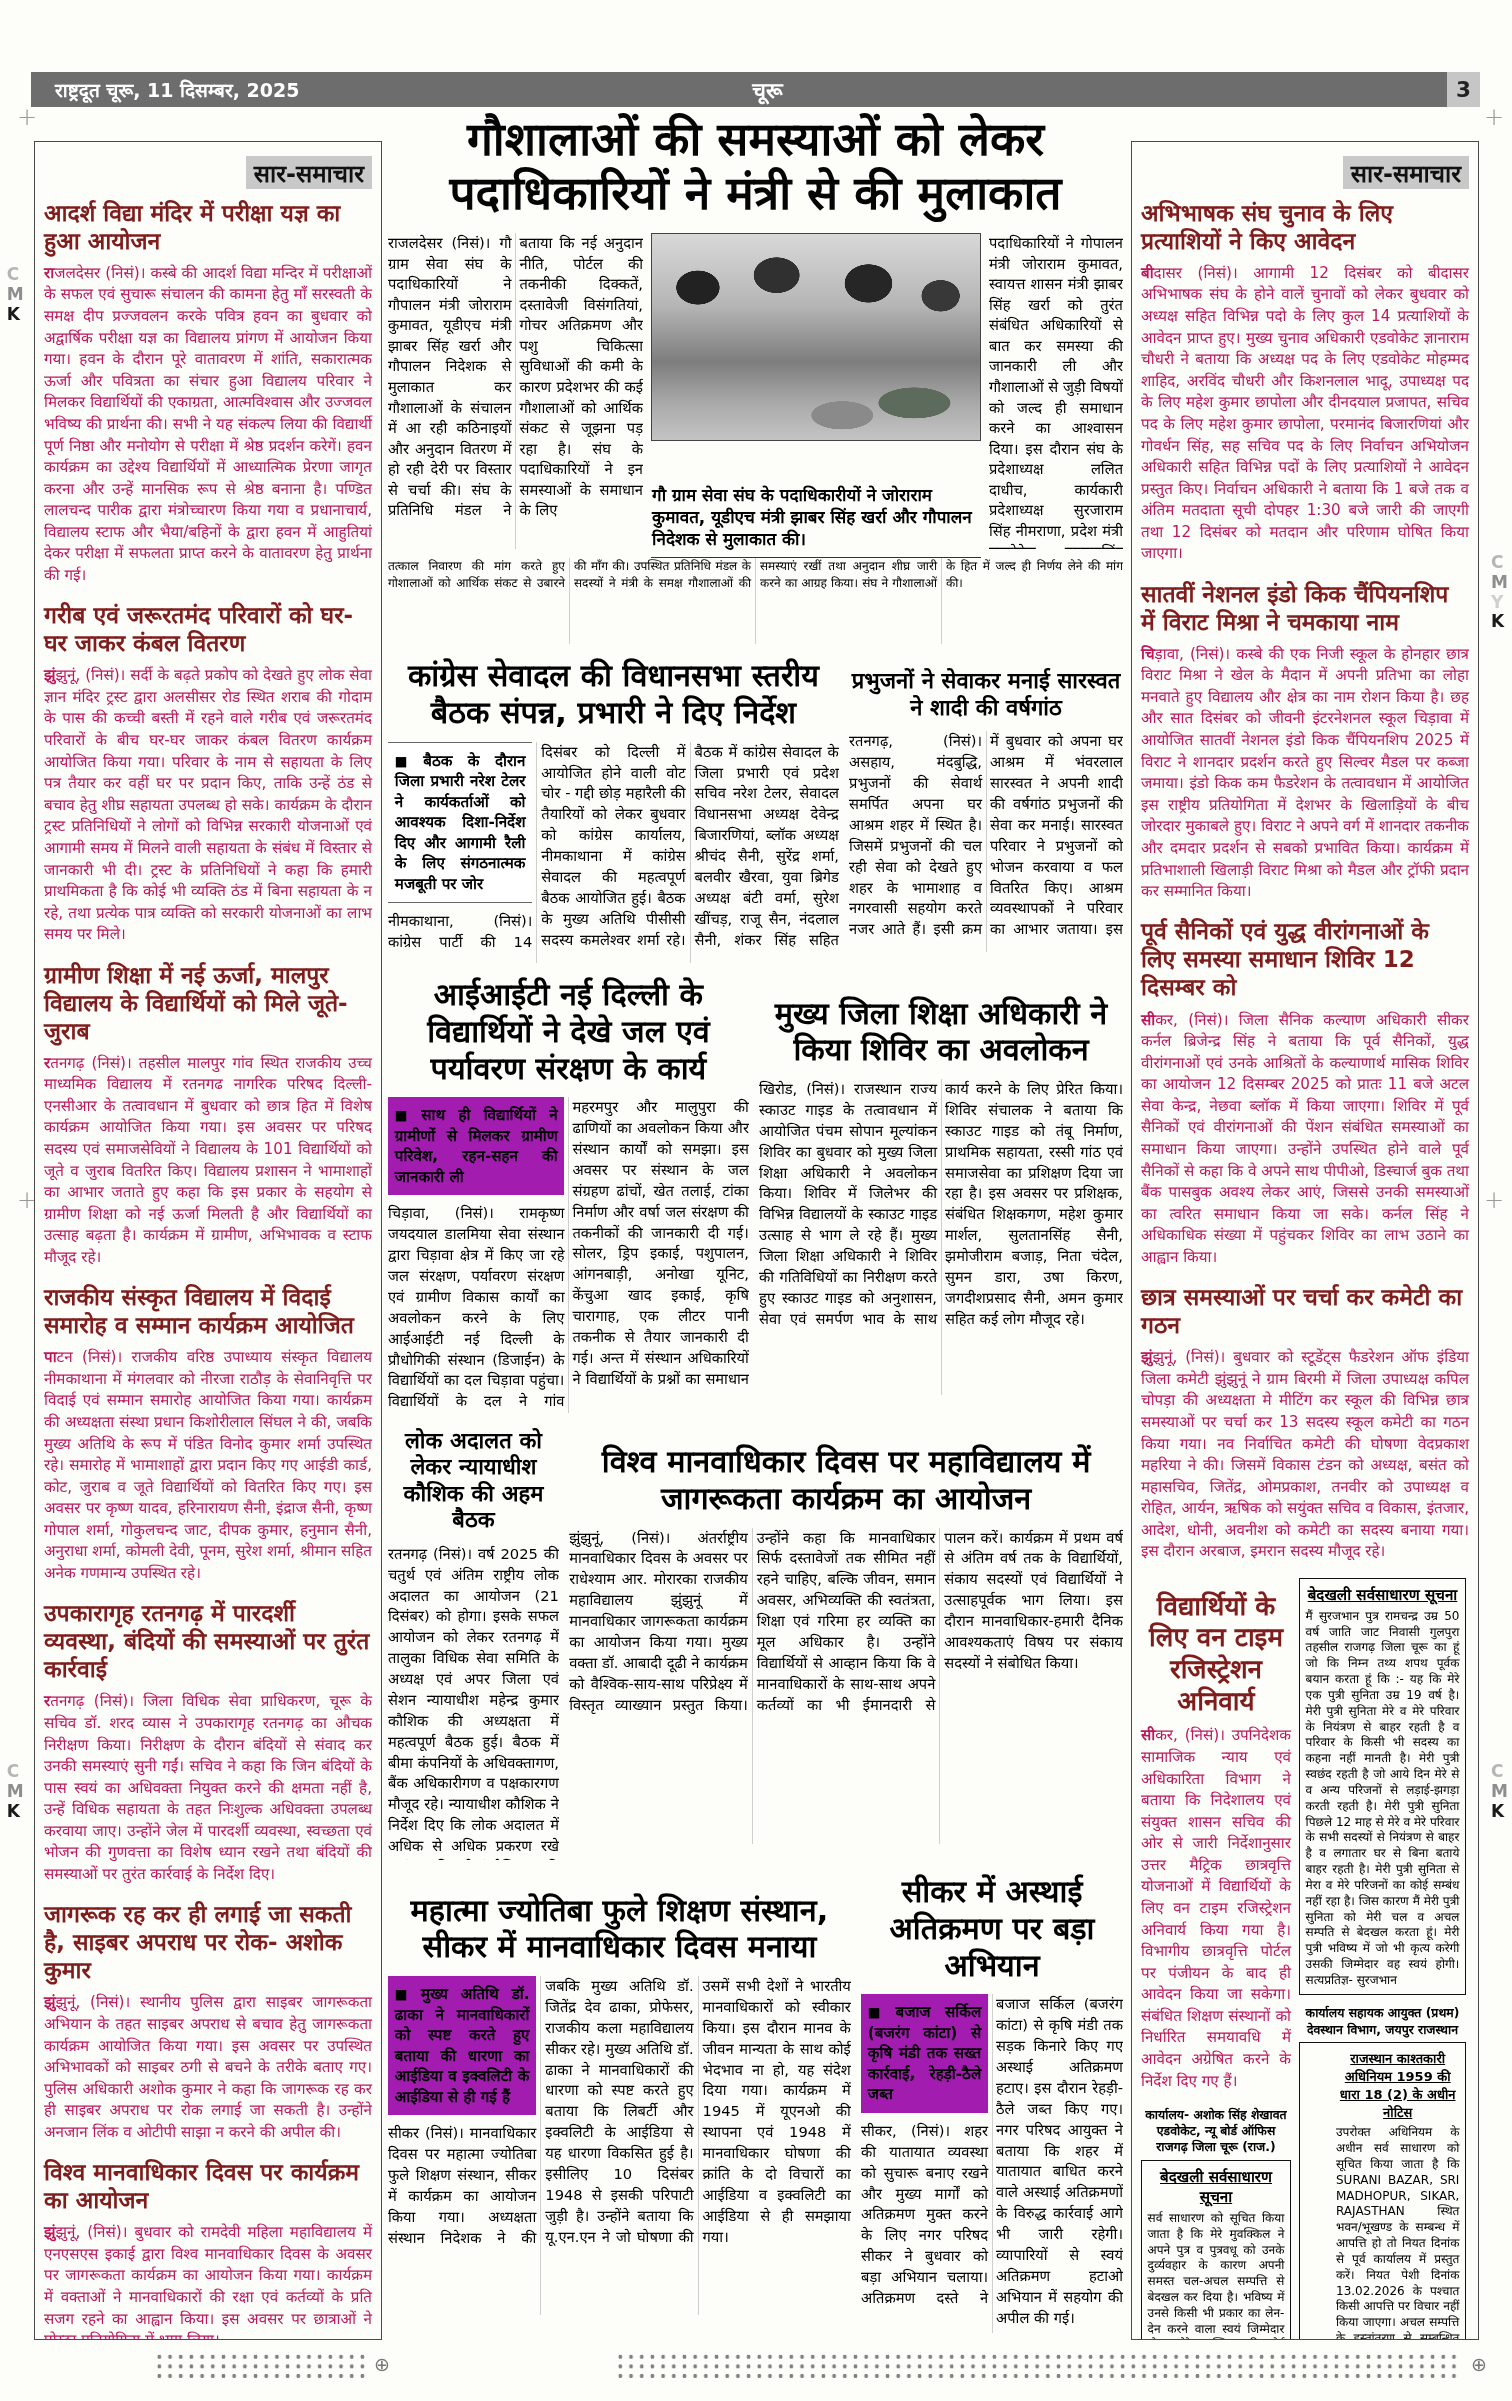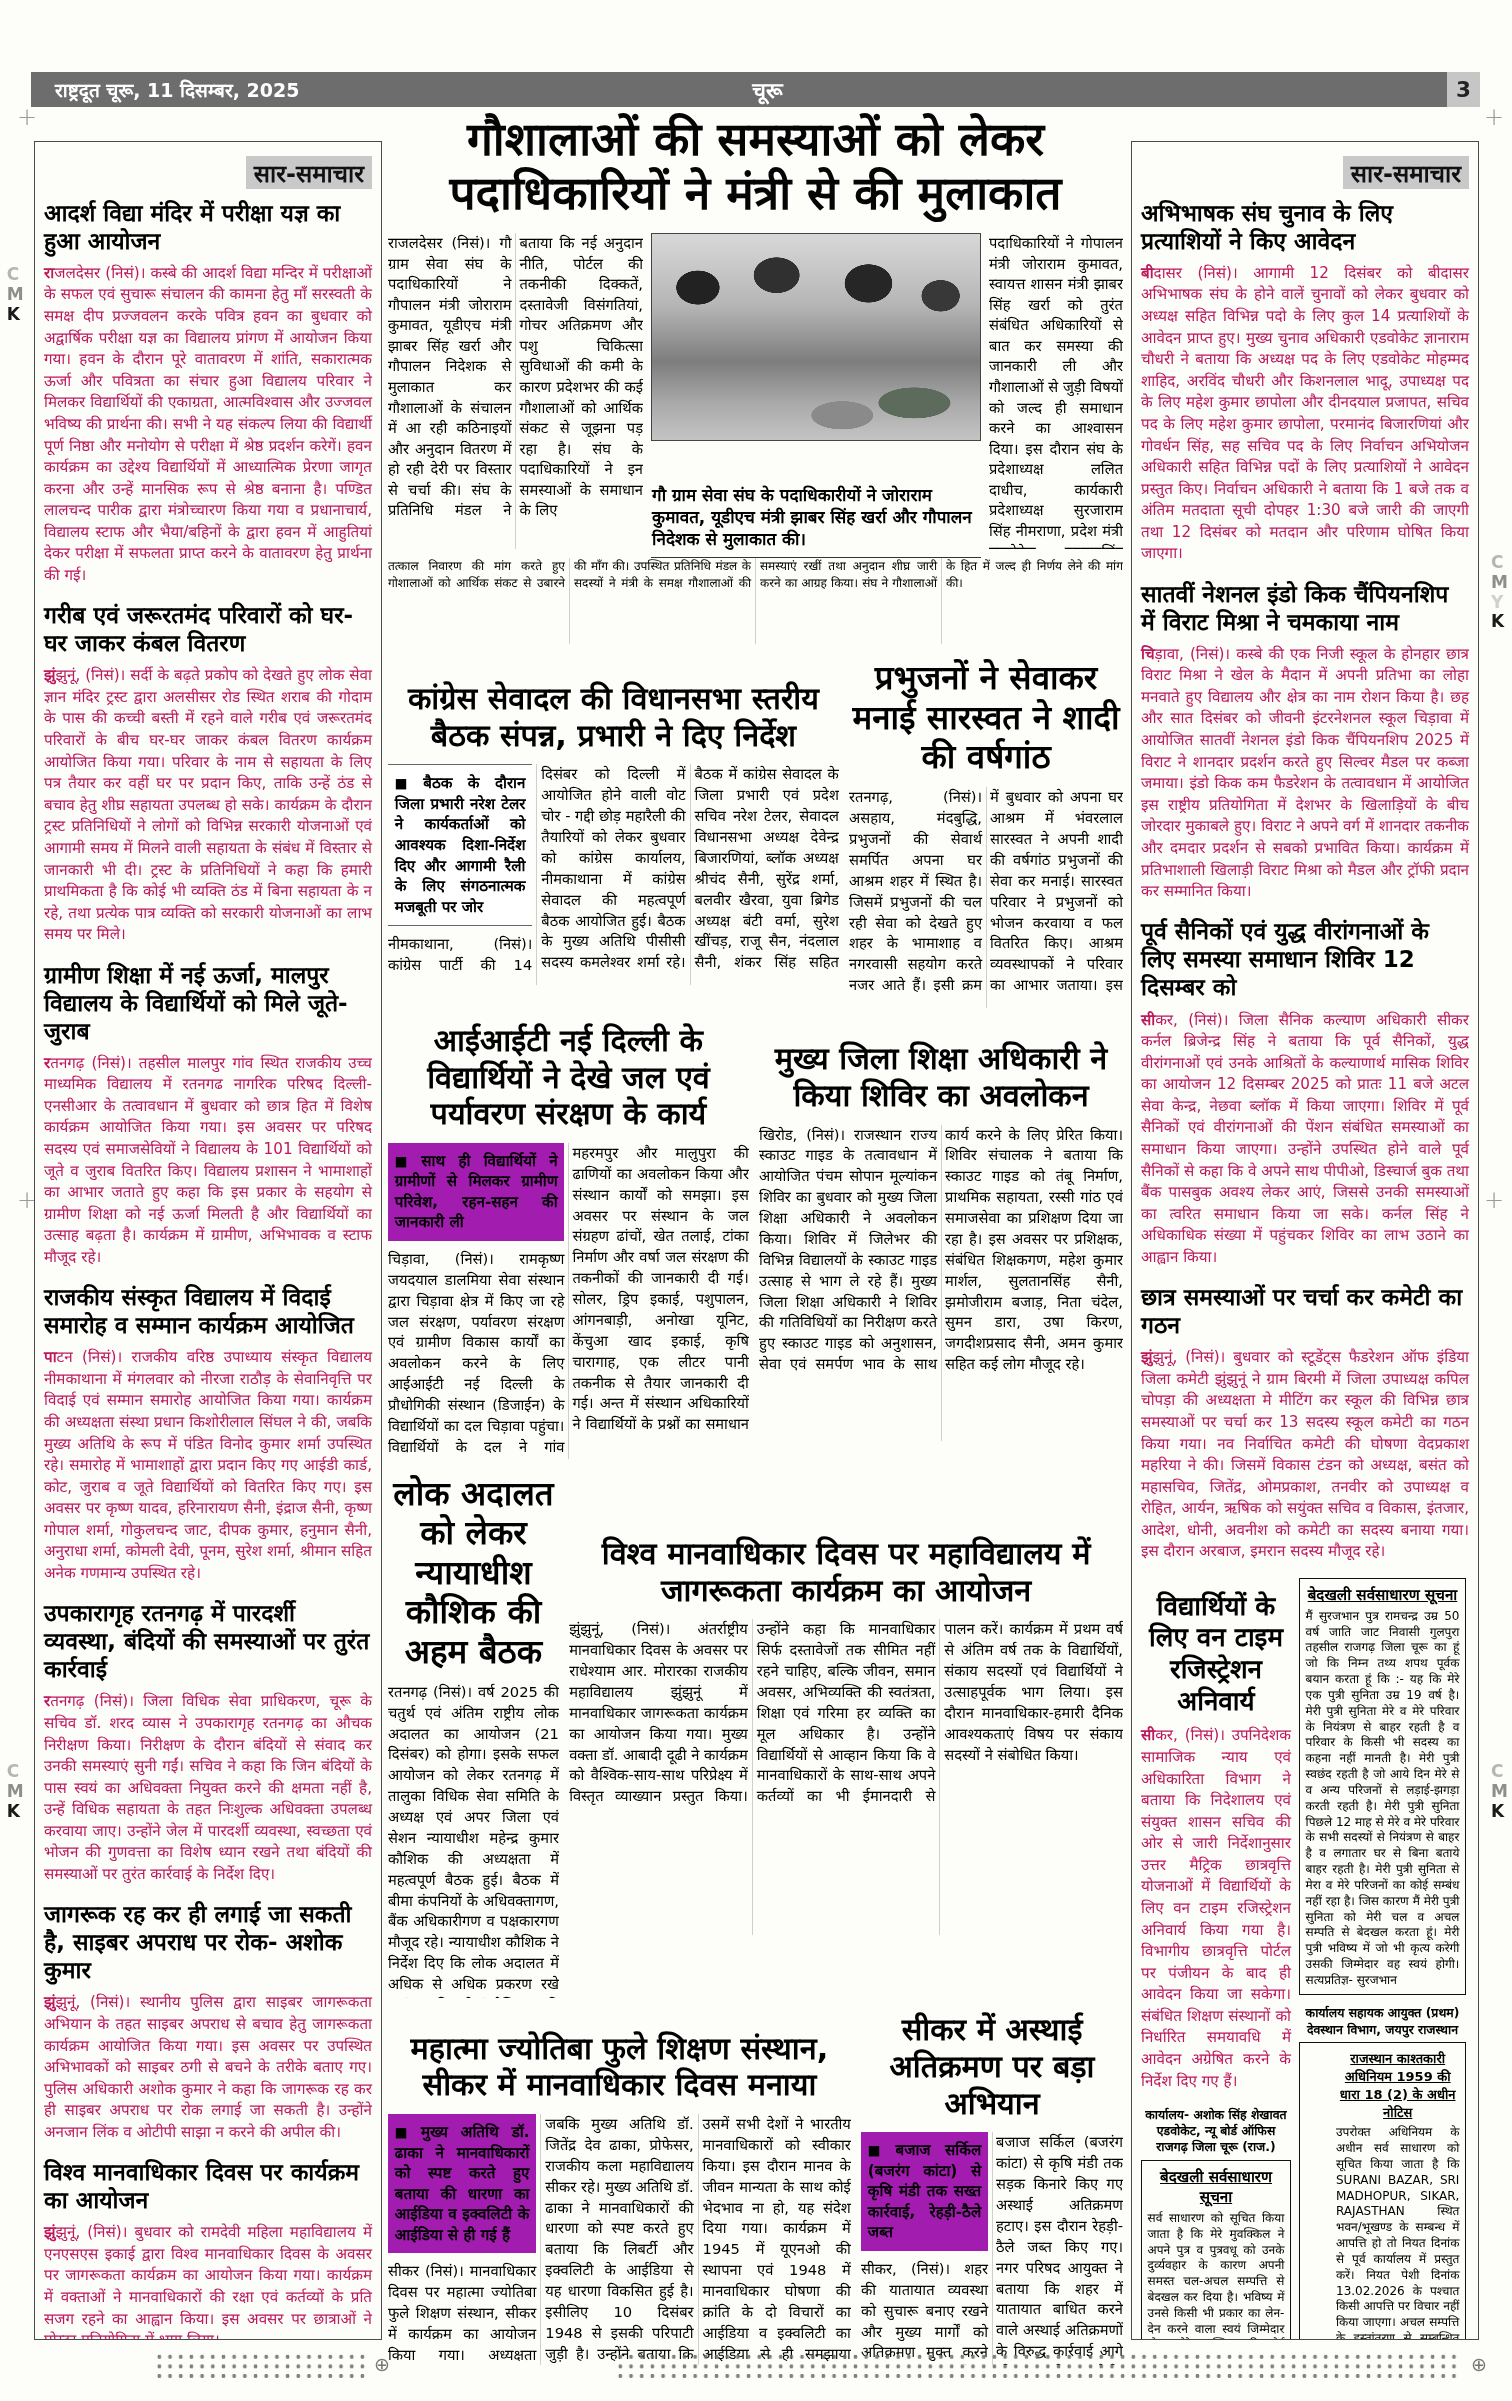--- a/index.html
+++ b/index.html
@@ -29,21 +29,21 @@
     background:#fdfdfa; padding:8px 9px; overflow:hidden; }
   .sidebar.left { left:34px; }
   .sidebar.right { left:1131px; }
   .seclabel-row { display:flex; align-items:flex-start; height:33px; margin:5.6px 0 10.2px 0; }
   .seclabel-bar { flex:1; background:#aeaeae; margin-right:5.6px; }
   .seclabel-tick { width:6.8px; background:#aeaeae; margin-right:4.5px; }
   .seclabel { background:#c9c9c9; color:#111; font-weight:bold; font-size:24px; padding:0 8px;
     display:flex; align-items:center; }
 
   .art { margin-bottom:14.7px; }
-  .art h2 { font-size:23px; line-height:1.22; font-weight:bold; color:#000000; margin:3.4px 0 8px 0; }
+  .art h2 { font-size:23px; line-height:1.22; font-weight:bold; color:#7f1d1d; margin:3.4px 0 8px 0; }
   .art .body { font-size:15.2px; line-height:1.42; text-align:justify; color:#be185d; }
   .art .body::first-letter { font-weight:bold; }
 
   
   .center { position:absolute; left:388px; top:112px; width:735px; height:2253px; overflow:hidden; }
   .lead-headline { font-size:46px; line-height:1.18; font-weight:bold; text-align:center; color:#050505; }
   .story-row { display:flex; gap:8px; margin-top:12.4px; }
   .story-col { font-size:14.7px; line-height:1.4; text-align:justify; overflow:hidden; }
   .cols2 { column-count:2; column-gap:8px; column-rule:0.6px solid #cfcfcf; }
   .cols3 { column-count:3; column-gap:9px; column-rule:0.6px solid #cfcfcf; }
@@ -57,21 +57,21 @@
       radial-gradient(ellipse 45px 37px at 88% 30%, #383838 0 42%, transparent 43%),
       radial-gradient(ellipse 79px 34px at 80% 82%, #5c6b5c 0 45%, transparent 46%),
       radial-gradient(ellipse 68px 31px at 58% 88%, #8a8a8a 0 45%, transparent 46%),
       linear-gradient(180deg,#d8d8d8 0%,#b5b5b5 35%,#7d7d7d 62%,#a9a9a9 82%,#c4c4c4 100%);
   }
   .caption { font-size:17px; font-weight:bold; line-height:1.3; padding:5.6px 1.1px 6.8px 1.1px;
     border-bottom:1.7px solid #333;margin-top:37px; }
   .cont-row { font-size:12px; line-height:1.45; text-align:justify; height:86px; overflow:hidden; }
 
   .c-art h2 { font-size:30.5px; line-height:1.2; font-weight:bold; text-align:center; margin:14.7px 0 10.2px 0; }
-  .c-art h2.small { font-size:33px; }
+  .c-art h2.small { font-size:22px; }
   .c-art .cbody { font-size:14.7px; line-height:1.42; text-align:justify; overflow:hidden; }
   .row { display:flex; gap:10.2px; align-items:center; }
 
   .quote { font-size:15.2px; font-weight:bold; line-height:1.35; padding:8px 6.8px; margin-bottom:8px;
     break-inside:avoid; }
   .quote .sq { margin-right:5.6px; font-size:13.6px; }
   .quote.gray { background:#a21caf; }
   .quote.lines { border-top:1.1px solid #666; border-bottom:1.1px solid #666; background:#fff; }
 
   

